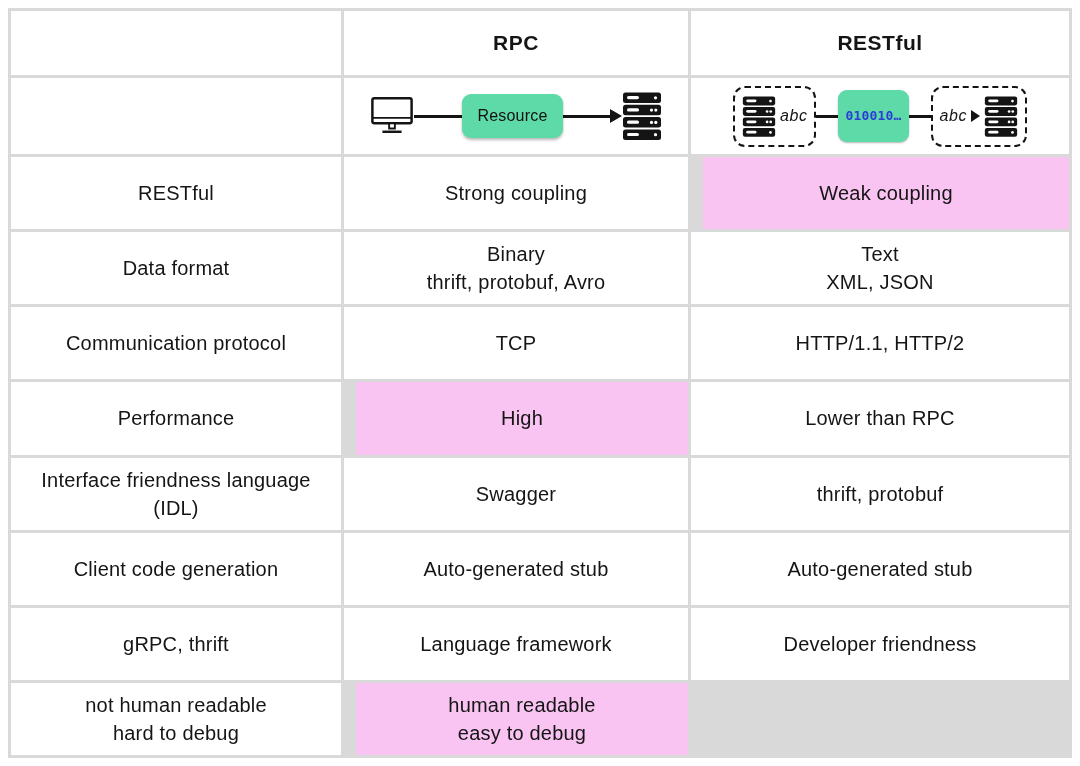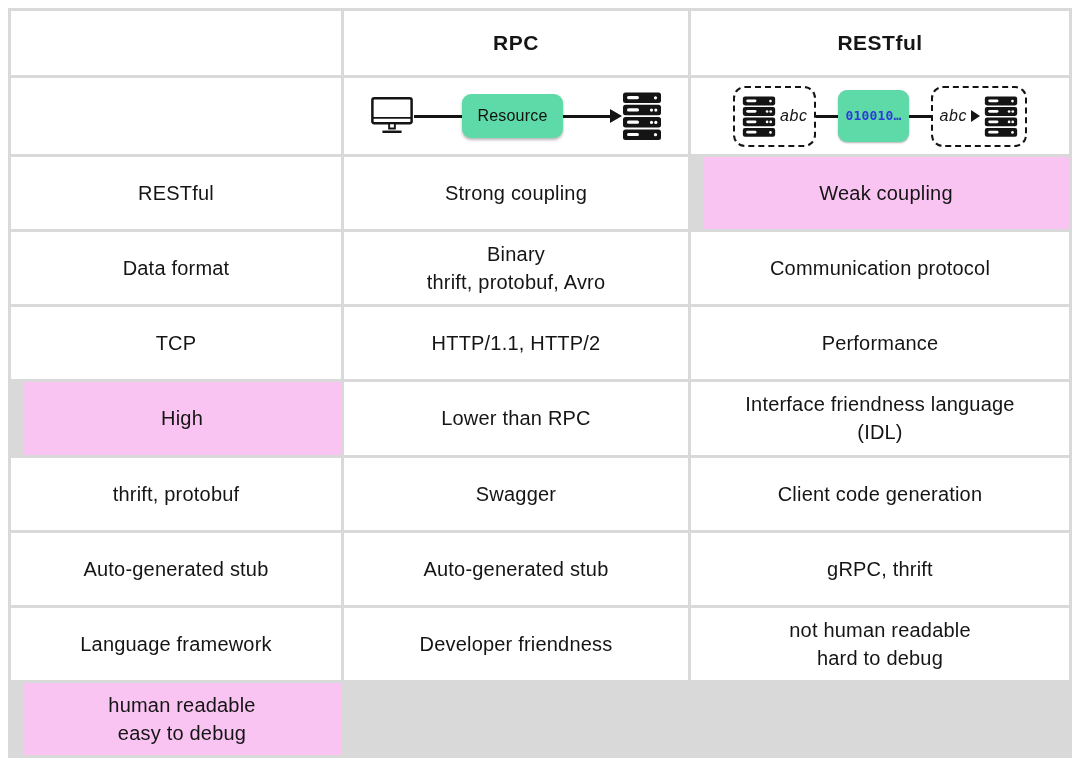--- a/index.html
+++ b/index.html
@@ -135,20 +135,24 @@
     <div>Weak coupling</div>
   </div>
 
   <div class="cell">
     <div>Data format</div>
   </div>
   <div class="cell">
     <div>Binary</div>
     <div>thrift, protobuf, Avro</div>
   </div>
+  <div class="cell">
+    <div>Text</div>
+    <div>XML, JSON</div>
+  </div>
 
   <div class="cell">
     <div>Communication protocol</div>
   </div>
   <div class="cell">
     <div>TCP</div>
   </div>
   <div class="cell">
     <div>HTTP/1.1, HTTP/2</div>
   </div>
@@ -161,24 +165,24 @@
   </div>
   <div class="cell">
     <div>Lower than RPC</div>
   </div>
 
   <div class="cell">
     <div>Interface friendness language</div>
     <div>(IDL)</div>
   </div>
   <div class="cell">
+    <div>Swagger</div>
+  </div>
+  <div class="cell">
     <div>thrift, protobuf</div>
-  </div>
-  <div class="cell">
-    <div>Swagger</div>
   </div>
 
   <div class="cell">
     <div>Client code generation</div>
   </div>
   <div class="cell">
     <div>Auto-generated stub</div>
   </div>
   <div class="cell">
     <div>Auto-generated stub</div>

